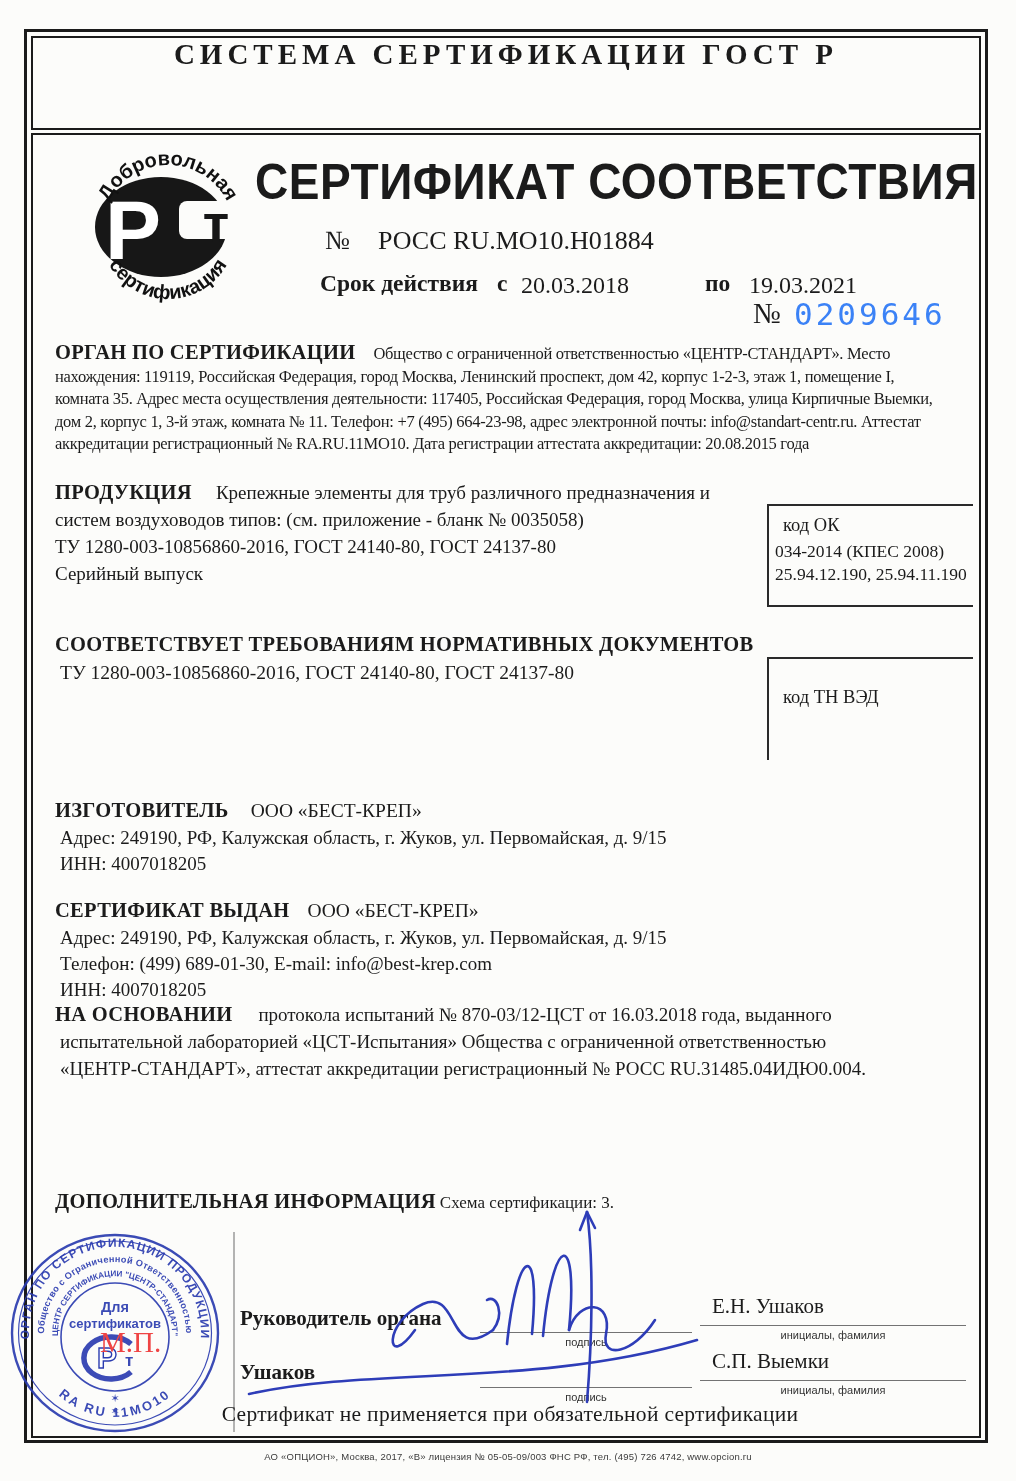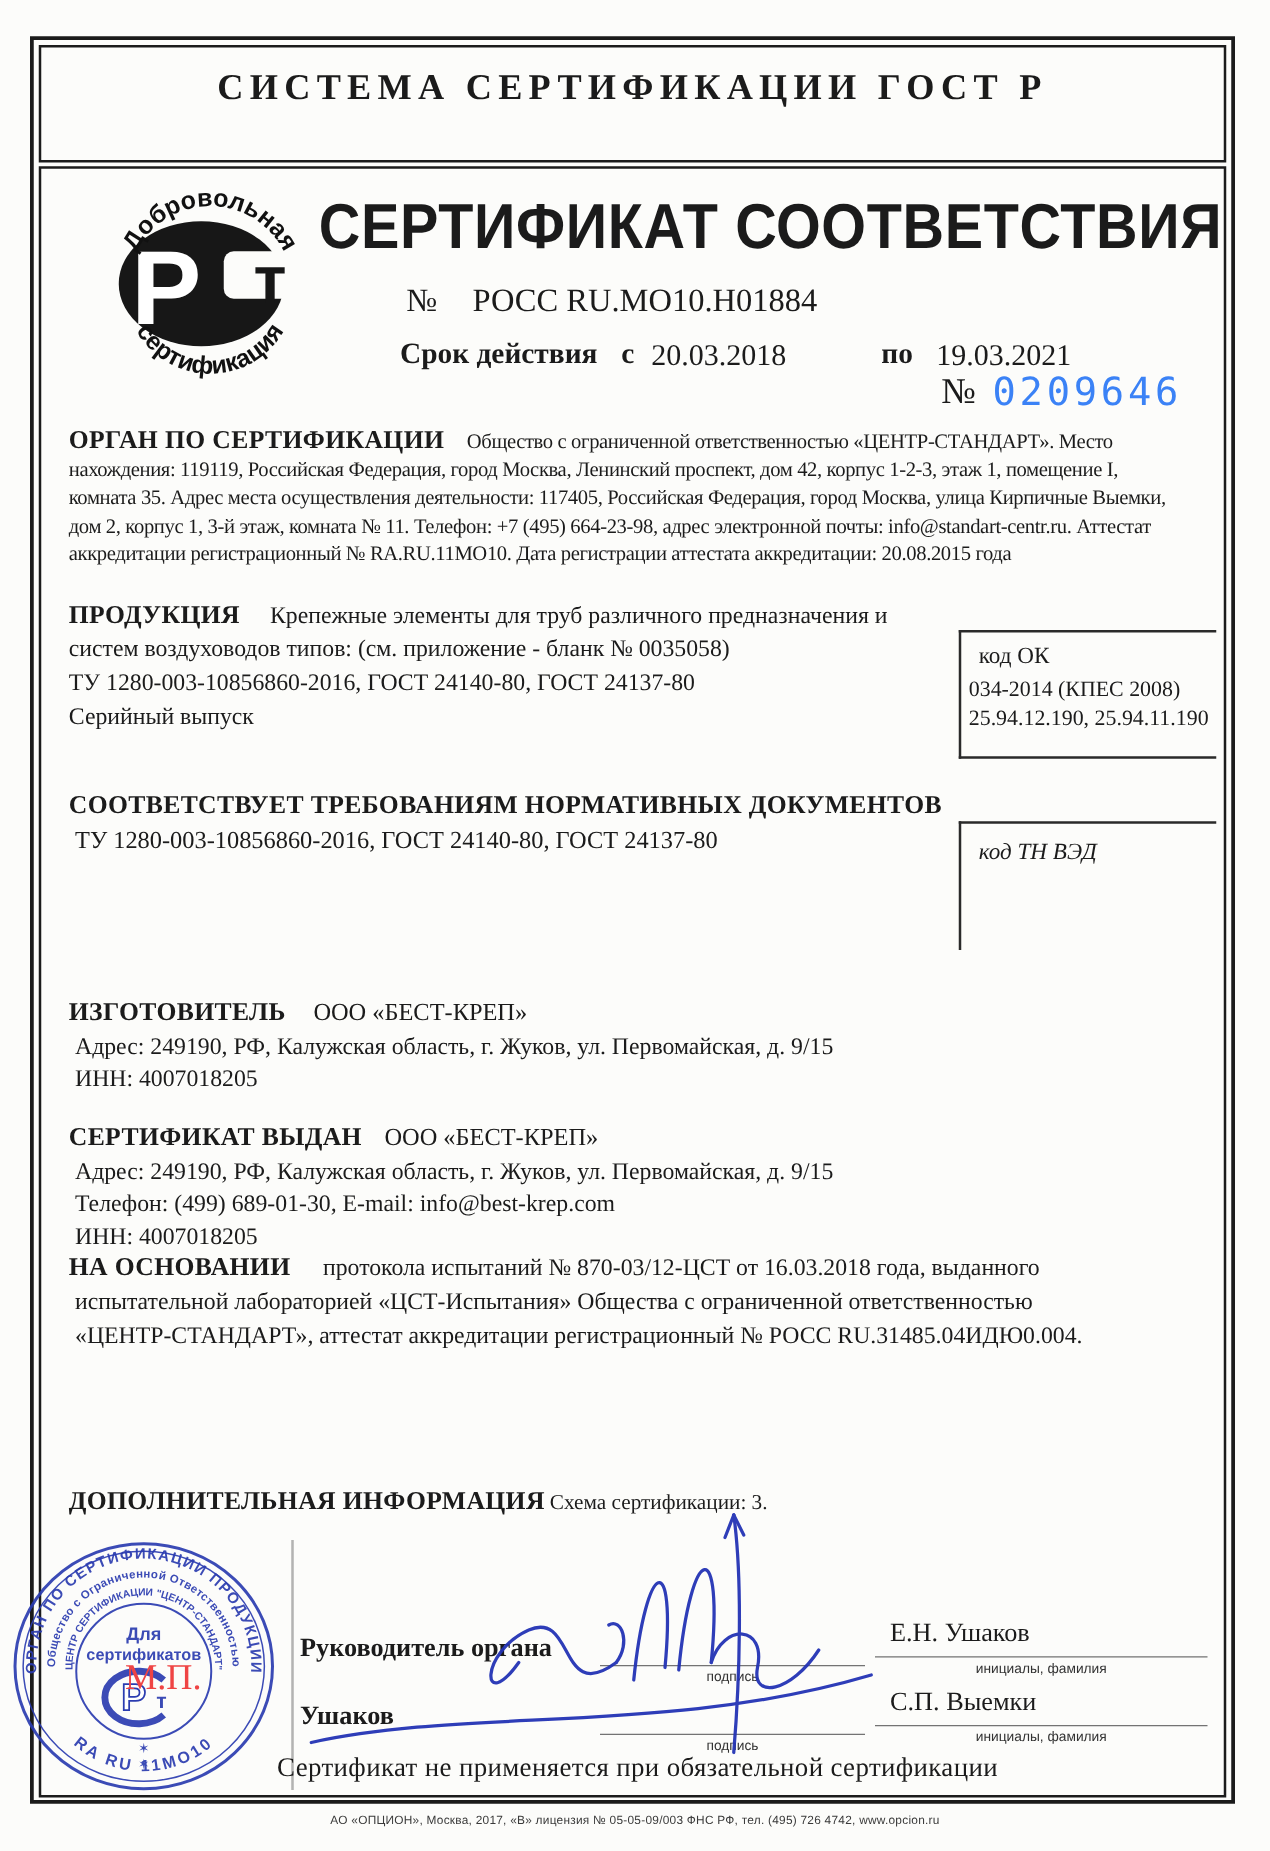--- a/index.html
+++ b/index.html
@@ -31,21 +31,21 @@
   .mp{font-size:29px;color:#ef4444;}
   svg text{font-family:"Liberation Sans",sans-serif;}
 </style>
 </head>
 <body>
 
 <div class="page">
 
   <div class="frame" style="left:24px;top:29px;width:958px;height:1408px;"></div>
   <div class="box2" style="left:31px;top:36px;width:946px;height:90px;">
-    <div class="hdr1" style="padding-top:16px;">СИСТЕМА СЕРТИФИКАЦИИ ГОСТ Р</div>
+    <div class="hdr1" style="padding-top:0;">СИСТЕМА СЕРТИФИКАЦИИ ГОСТ Р</div>
   </div>
   <div class="box2" style="left:31px;top:133px;width:946px;height:1301px;"></div>
 
   <svg class="abs" style="left:73px;top:147px;" width="192" height="166" viewBox="0 0 192 166">
     <defs>
       <path id="larcTop" d="M 37.8 51 A 66 66 0 0 1 152.2 51"></path>
       <path id="larcBot" d="M 36.1 118 A 68 68 0 0 0 153.9 118"></path>
     </defs>
     <ellipse cx="88" cy="80" rx="66" ry="50" fill="#171717"></ellipse>
     <rect x="106" y="54" width="76" height="38" rx="8" fill="#fcfcfa"></rect>
@@ -89,21 +89,21 @@
   <div class="codebox" style="left:767px;top:504px;width:204px;height:99px;border-right:none;">
     <div class="cl">код ОК</div>
     <div class="cv">034-2014 (КПЕС 2008)</div>
     <div class="cv" style="padding-top:0;">25.94.12.190, 25.94.11.190</div>
   </div>
 
   <div class="abs label" style="left:55px;top:633px;">СООТВЕТСТВУЕТ ТРЕБОВАНИЯМ НОРМАТИВНЫХ ДОКУМЕНТОВ</div>
   <div class="abs" style="left:60px;top:662px;font-size:19.5px;">ТУ 1280-003-10856860-2016,  ГОСТ 24140-80, ГОСТ 24137-80</div>
 
   <div class="codebox" style="left:767px;top:657px;width:204px;height:101px;border-right:none;border-bottom:none;">
-    <div class="cl" style="padding-top:13px;font-style:italic;">код ТН ВЭД</div>
+    <div class="cl" style="padding-top:28px;">код ТН ВЭД</div>
   </div>
 
   <div class="abs" style="left:55px;top:799px;">
     <span class="label">ИЗГОТОВИТЕЛЬ</span>
     <span style="font-size:19.5px;margin-left:18px;">ООО «БЕСТ-КРЕП»</span>
     <div class="line19" style="line-height:26px;padding-left:5px;margin-top:3px;">Адрес: 249190, РФ, Калужская область, г. Жуков, ул. Первомайская, д. 9/15</div>
     <div class="line19" style="line-height:26px;padding-left:5px;">ИНН: 4007018205</div>
   </div>
 
   <div class="abs" style="left:55px;top:899px;">

